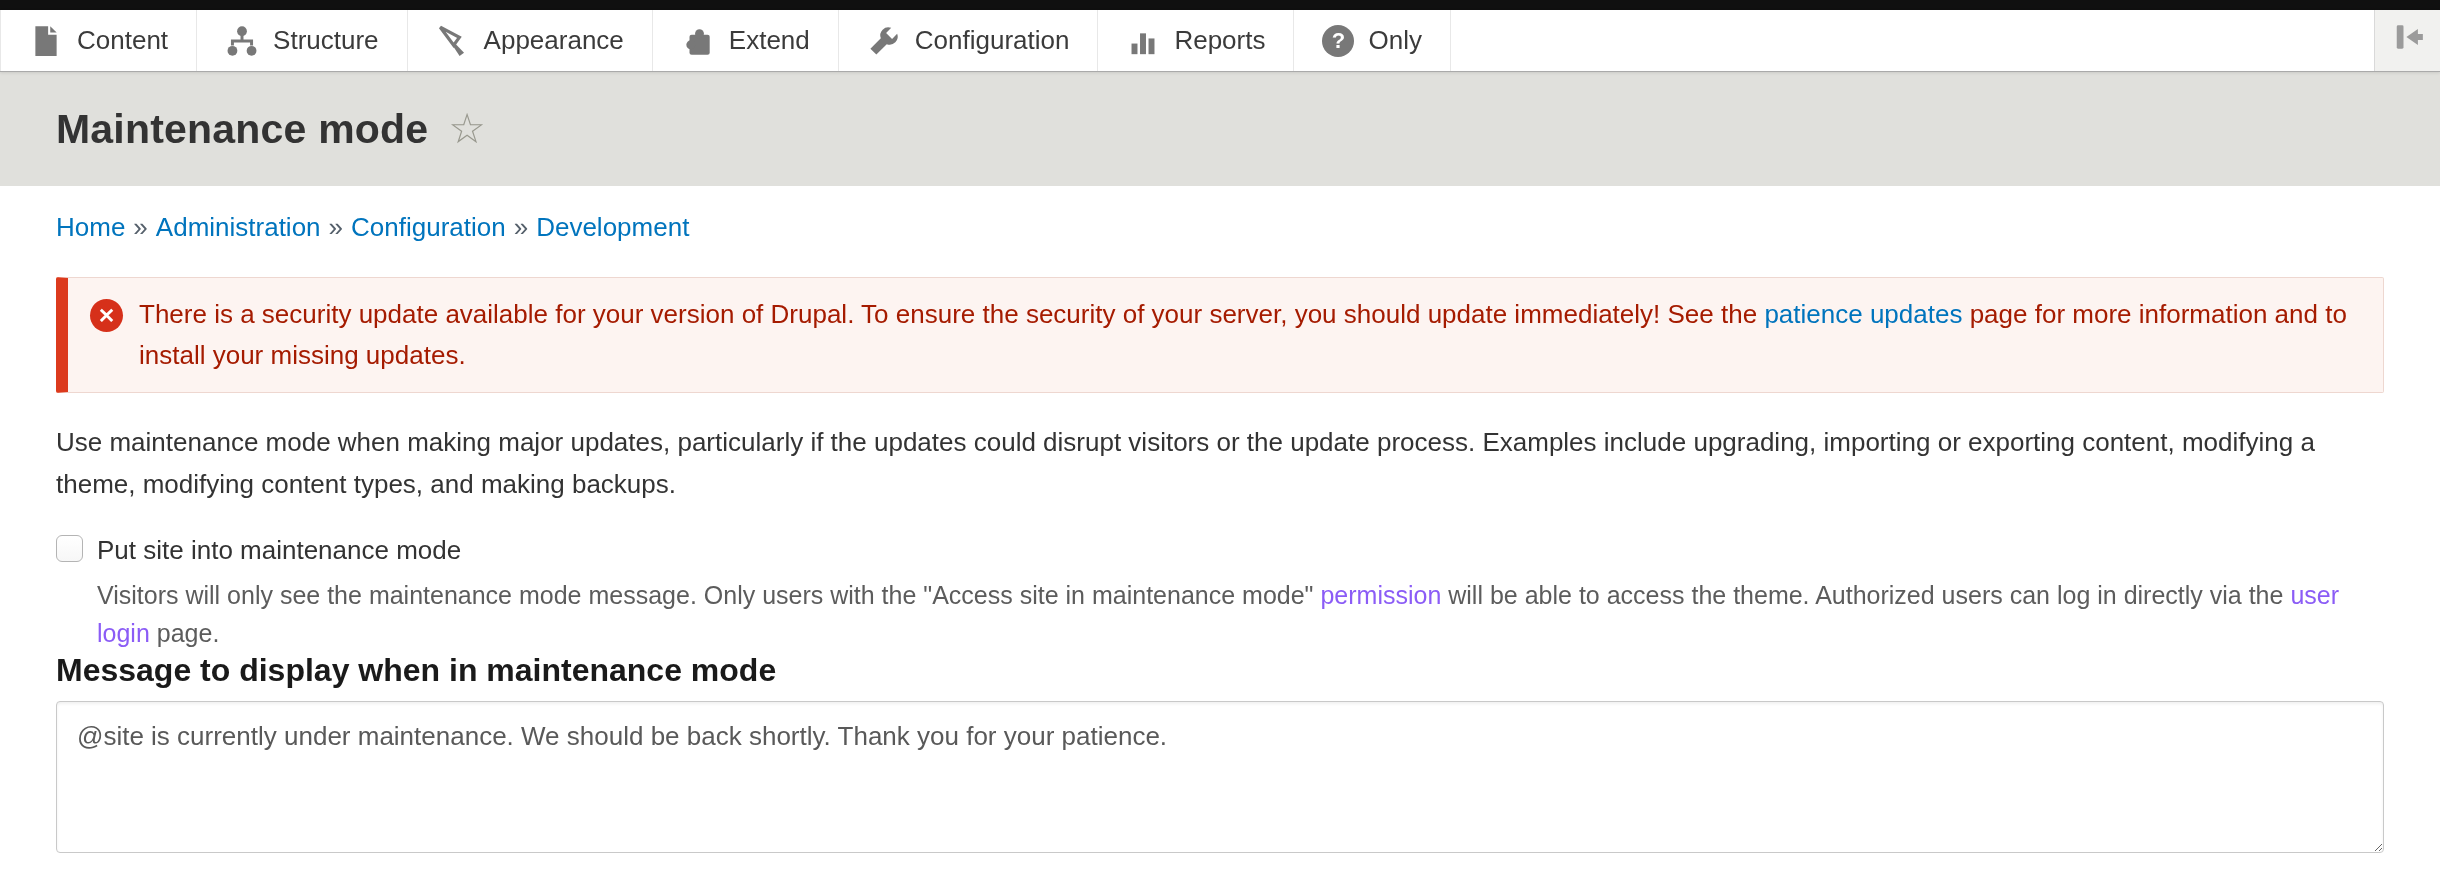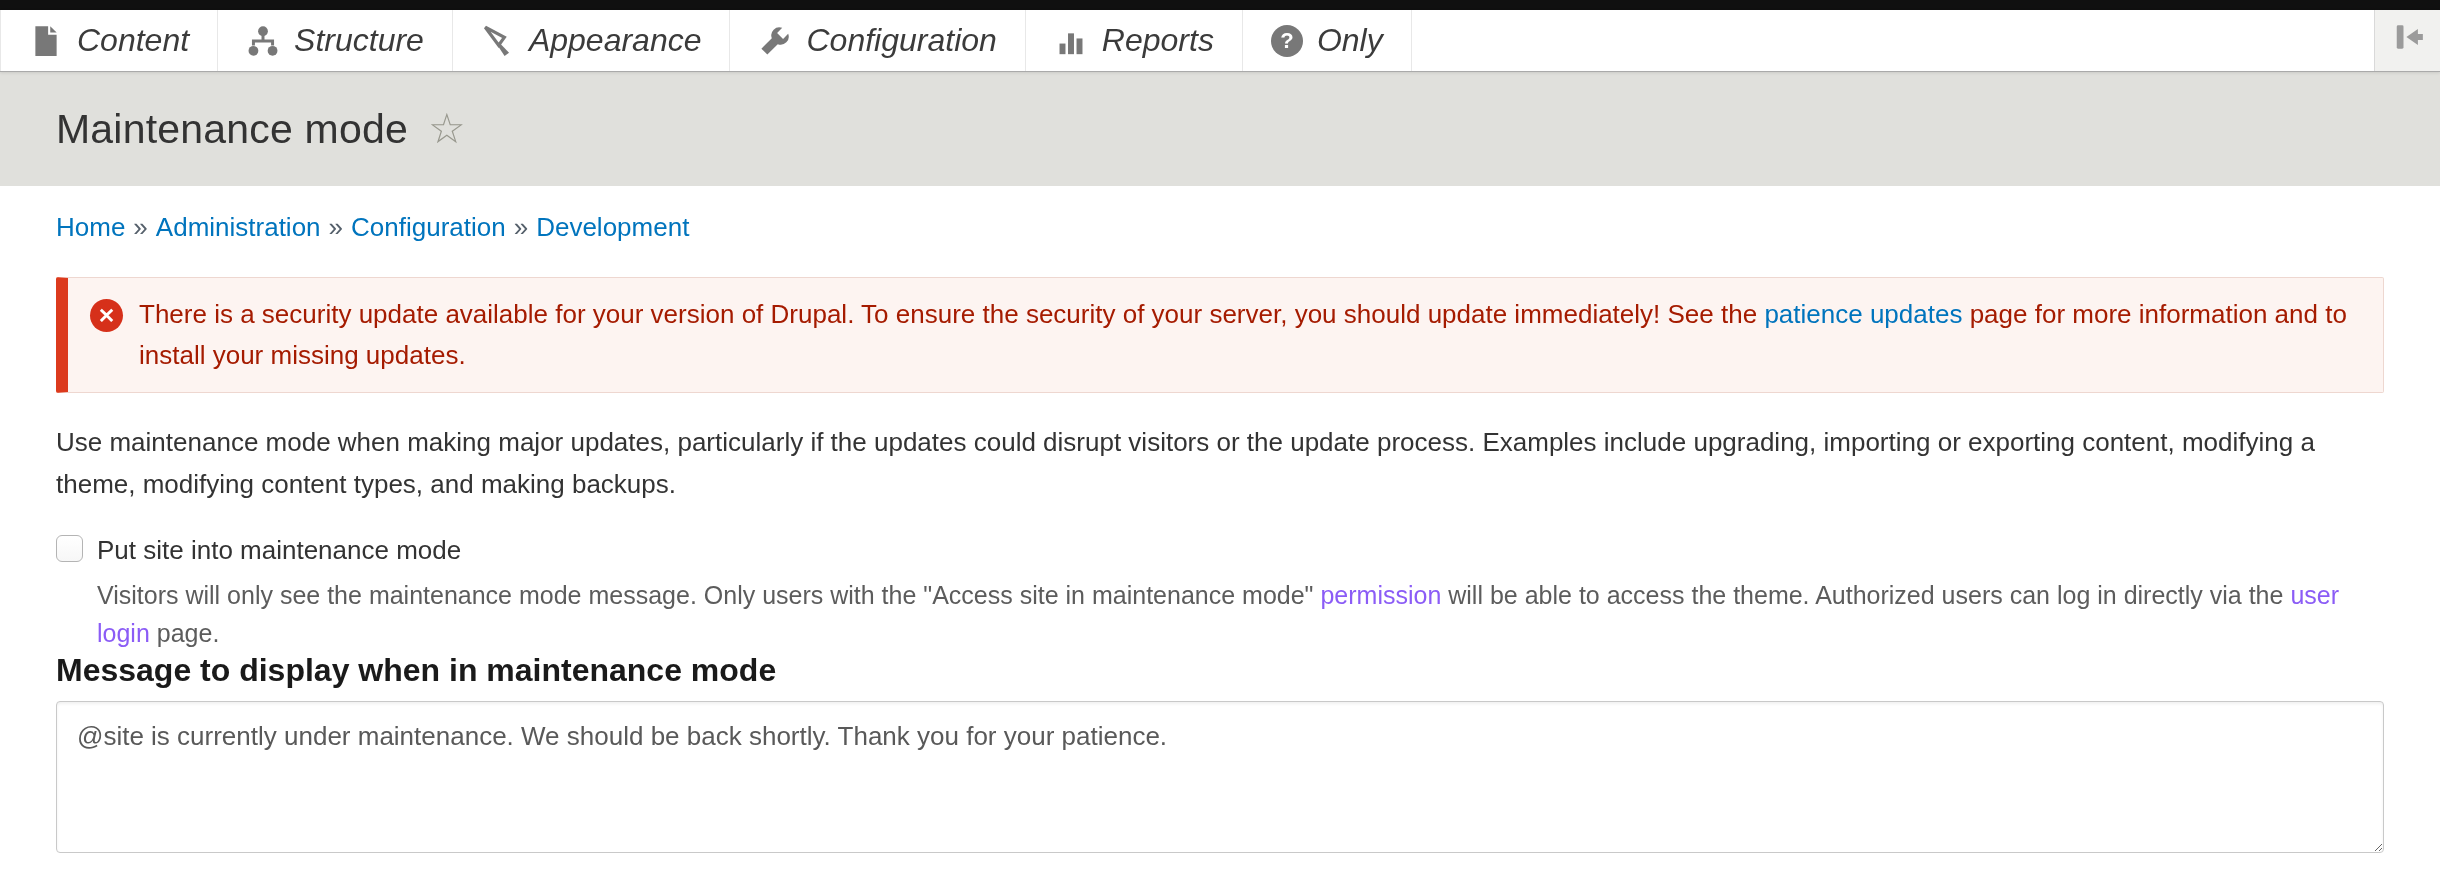--- a/index.html
+++ b/index.html
@@ -29,21 +29,21 @@
     align-items: center;
     padding: 0 28px;
     background: #fff;
     border-right: 1px solid #e8e8e8;
     cursor: pointer;
     white-space: nowrap;
   }
   .toolbar-item:first-child { border-left: 1px solid #e8e8e8; }
   .toolbar-item .tb-icon { width: 34px; height: 34px; margin-right: 14px; flex: 0 0 auto; }
   .tb-icon svg { display: block; width: 100%; height: 100%; fill: #787878; }
-  .toolbar-item .tb-label { color: #3b3b3b; font-size: 32px; font-style: italic; }
+  .toolbar-item .tb-label { color: #3b3b3b; font-size: 26px; }
   .toolbar-spacer { flex: 1; background: #fff; }
   .toolbar-toggle {
     width: 66px;
     background: #f1f1ef;
     border-left: 1px solid #d9d9d9;
     display: flex;
     align-items: center;
     justify-content: center;
     cursor: pointer;
   }
@@ -58,21 +58,21 @@
   }
 
   
   .title-bar {
     height: 114px;
     background: #e0e0dc;
     display: flex;
     align-items: center;
     padding: 0 56px;
   }
-  .page-title { font-size: 41px; font-weight: normal; color: #333; letter-spacing: .2px; }
+  .page-title { font-size: 41px; font-weight: bold; color: #333; letter-spacing: .2px; }
   .fav-star {
     font-size: 42px;
     color: #98988e;
     margin-left: 20px;
     line-height: 1;
     cursor: pointer;
     font-weight: normal;
   }
 
   
@@ -181,20 +181,30 @@
   <div class="toolbar-item">
     <span class="tb-icon">
       <svg viewBox="0 0 16 16">
           <path d="M2 1.5 L11 6.3 L8.3 10 Z" fill="none" stroke="#787878" stroke-width="1.5"></path>
           <path d="M8.9 9 l4.3 4.5 -2.1 1.5 -3.5 -5.2 z"></path>
         </svg>
     </span>
     <span class="tb-label">Appearance</span>
   </div>
 
+  <div class="toolbar-item">
+    <span class="tb-icon">
+      <svg viewBox="0 0 16 16">
+          <rect x="4" y="5" width="9.5" height="9.5" rx="1"></rect>
+          <circle cx="8.7" cy="4.6" r="2.1"></circle>
+          <circle cx="4.6" cy="9.8" r="2.1"></circle>
+        </svg>
+    </span>
+    <span class="tb-label">Extend</span>
+  </div>
 
   <div class="toolbar-item">
     <span class="tb-icon">
       <svg viewBox="0 0 16 16">
           <path d="M14.2 4.6a3.8 3.8 0 0 1-4.9 4.9L4.4 14.4 1.6 11.6l4.9-4.9a3.8 3.8 0 0 1 4.9-4.9L9 4.2l2.8 2.8z"></path>
         </svg>
     </span>
     <span class="tb-label">Configuration</span>
   </div>
 

